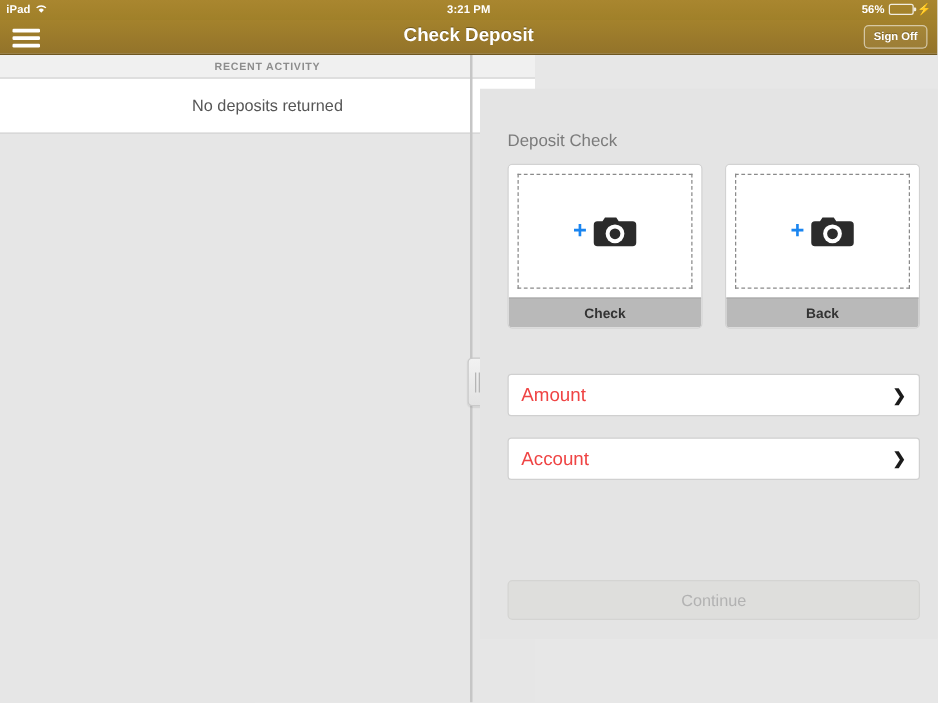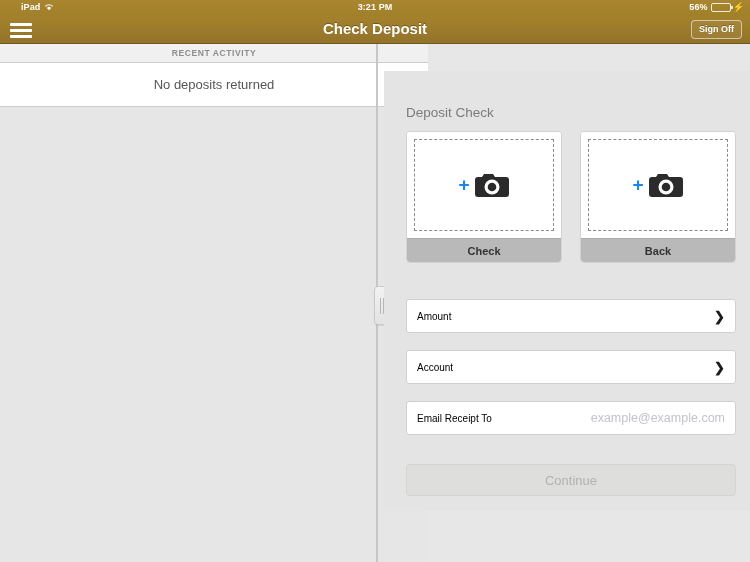--- a/index.html
+++ b/index.html
@@ -32,21 +32,20 @@
     font-size: 9px;
     font-weight: bold;
     letter-spacing: 0.1px;
   }
   .sb-left {
     position: absolute;
     left: 5px; top: 2px;
     display: flex;
     align-items: center;
     gap: 4px;
-    margin-left: 16px;
   }
   .sb-center {
     position: absolute;
     left: 0; right: 0; top: 2px;
     text-align: center;
   }
   .sb-right {
     position: absolute;
     right: 5px; top: 2px;
     display: flex;
@@ -267,22 +266,22 @@
     border: 1px solid #d0d0d0;
     border-radius: 3px;
     box-sizing: border-box;
     margin-bottom: 17px;
     display: flex;
     align-items: center;
     padding: 0 10px;
     cursor: pointer;
   }
   .field-label {
-    color: #000000;
-    font-size: 10px;
+    color: #ef4444;
+    font-size: 15px;
   }
   .chev {
     position: absolute;
     right: 10px; top: 50%;
     transform: translateY(-50%);
     color: #1b1b1b;
     font-size: 13px;
     font-weight: bold;
   }
   .placeholder {
@@ -420,24 +419,20 @@
       <div class="field">
         <span class="field-label">Amount</span>
         <span class="chev">❯</span>
       </div>
 
       <div class="field">
         <span class="field-label">Account</span>
         <span class="chev">❯</span>
       </div>
 
-      <div class="field">
-        <span class="field-label">Email Receipt To</span>
-        <span class="placeholder">example@example.com</span>
-      </div>
 
     </div>
 
     <div class="buttons">
       <div class="btn btn-continue">Continue</div>
     </div>
 
   </div>
 
 </div>

